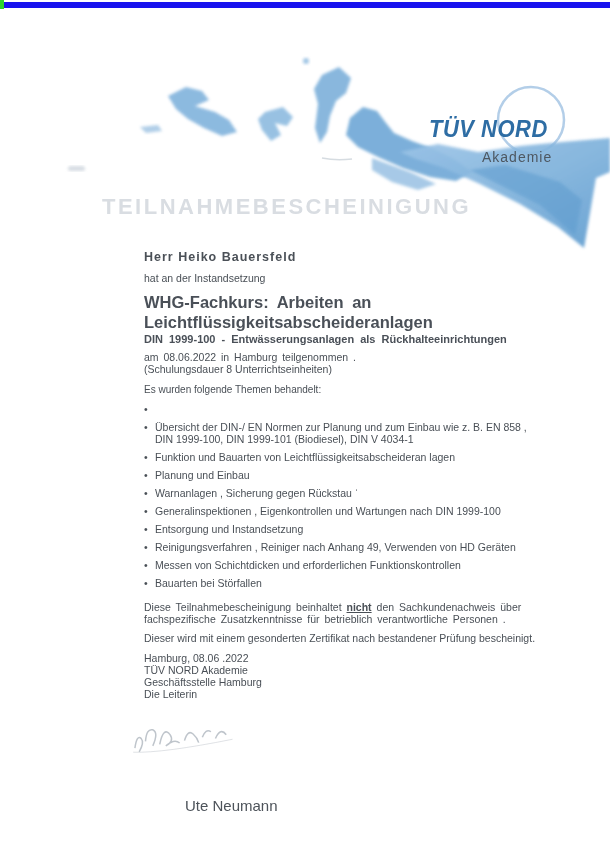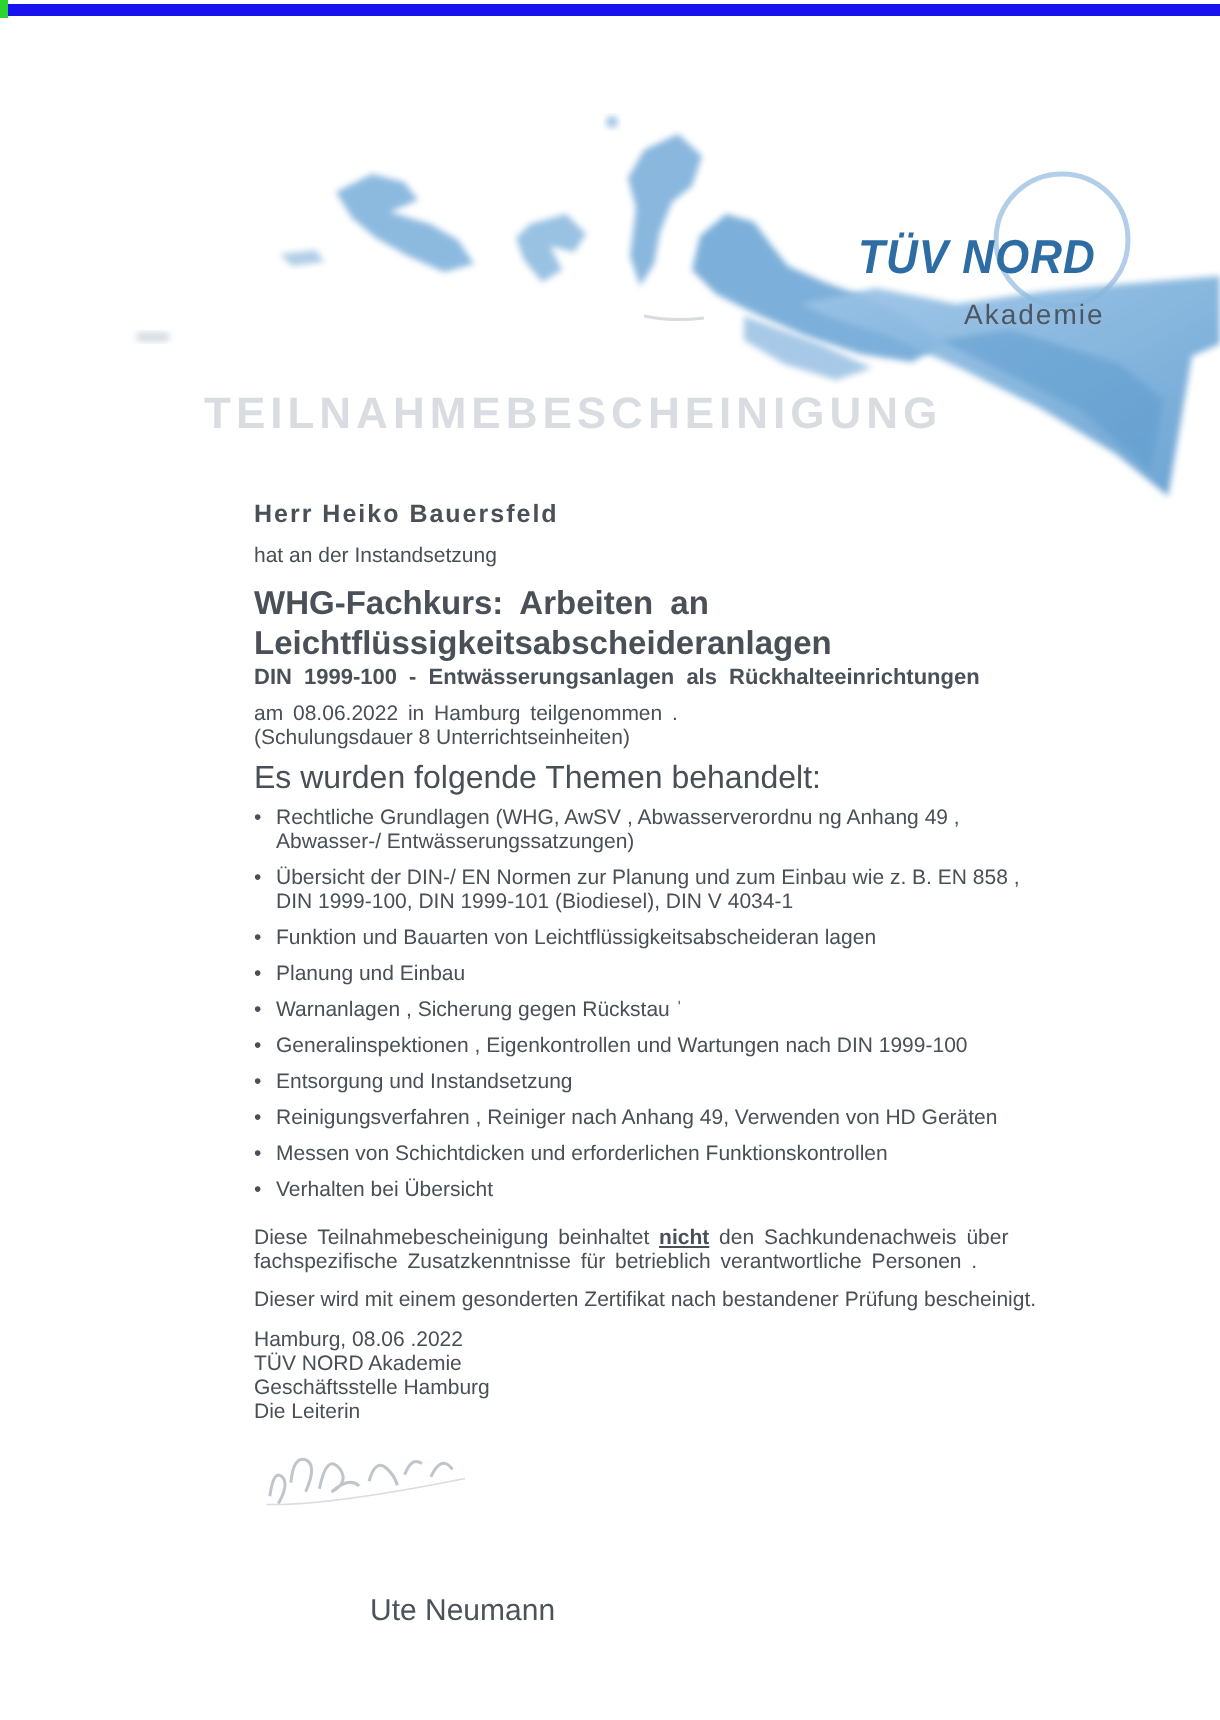--- a/index.html
+++ b/index.html
@@ -29,31 +29,31 @@
     font-size:14px;color:#4d5761;letter-spacing:1px;
     white-space:nowrap;
   }
   .watermark-title{
     position:absolute;left:102px;top:194px;
     font-size:22px;letter-spacing:2.5px;color:#d9dde2;font-weight:bold;
     white-space:nowrap;user-select:none;
   }
 
   
-  .column{position:absolute;left:127px;top:250px;width:462px;}
+  .column{position:absolute;left:144px;top:250px;width:462px;}
   .recipient-name{font-size:12.5px;font-weight:bold;letter-spacing:1px;color:#4a5057;margin-bottom:8px;}
   .intro-line{font-size:10.5px;line-height:12px;margin-bottom:9px;}
   .course-title{
     font-size:16.5px;font-weight:bold;line-height:19.5px;color:#4a5058;
     word-spacing:4px;white-space:pre-line;margin-bottom:1px;
   }
   .course-sub{font-size:11px;font-weight:bold;color:#4a5058;word-spacing:3px;line-height:13px;margin-bottom:5px;}
   .attend-line{font-size:10.5px;line-height:12px;word-spacing:2px;}
   .duration-line{font-size:10.5px;line-height:12px;margin-bottom:9px;}
-  .topics-heading{font-size:16px;line-height:12px;margin-bottom:7px;}
+  .topics-heading{font-size:10px;line-height:12px;margin-bottom:7px;}
 
   .bullet-item{display:flex;margin-bottom:6px;}
   .bullet-dot{width:11px;flex:0 0 11px;font-size:10.5px;line-height:12px;color:#494f56;}
   .bullet-text{font-size:10.5px;line-height:12px;white-space:pre-line;}
 
   .disclaimer{font-size:10.5px;line-height:12px;white-space:pre-line;margin-top:12px;margin-bottom:7px;word-spacing:2px;}
   .disclaimer b{font-weight:bold;text-decoration:underline;}
   .cert-note{font-size:10.5px;line-height:12px;margin-bottom:9px;}
   .closing-block{font-size:10.5px;line-height:11.5px;}
   .closing-block div{margin-bottom:0.5px;}
@@ -116,22 +116,20 @@
 Leichtflüssigkeitsabscheideranlagen</div>
     <div class="course-sub">DIN 1999-100 - Entwässerungsanlagen als Rückhalteeinrichtungen</div>
     <div class="attend-line">am 08.06.2022 in Hamburg teilgenommen .</div>
     <div class="duration-line">(Schulungsdauer  8  Unterrichtseinheiten)</div>
 
     <div class="topics-heading">Es wurden folgende Themen behandelt:</div>
 
     <div>
       <div class="bullet-item">
         <span class="bullet-dot">•</span>
-        <span class="bullet-text">Rechtliche Grundlagen (WHG, AwSV , Abwasserverordnu ng Anhang 49 ,
-Abwasser-/  Entwässerungssatzungen)</span>
       </div>
       <div class="bullet-item">
         <span class="bullet-dot">•</span>
         <span class="bullet-text">Übersicht der DIN-/ EN Normen zur Planung und zum Einbau wie z. B. EN 858 ,
 DIN 1999-100,  DIN 1999-101 (Biodiesel),  DIN V 4034-1</span>
       </div>
       <div class="bullet-item">
         <span class="bullet-dot">•</span>
         <span class="bullet-text">Funktion und Bauarten von Leichtflüssigkeitsabscheideran lagen</span>
       </div>
@@ -154,21 +152,21 @@
       <div class="bullet-item">
         <span class="bullet-dot">•</span>
         <span class="bullet-text">Reinigungsverfahren , Reiniger nach Anhang 49, Verwenden von HD Geräten</span>
       </div>
       <div class="bullet-item">
         <span class="bullet-dot">•</span>
         <span class="bullet-text">Messen von Schichtdicken und erforderlichen Funktionskontrollen</span>
       </div>
       <div class="bullet-item">
         <span class="bullet-dot">•</span>
-        <span class="bullet-text">Verhalten bei Übersicht</span>
+        <span class="bullet-text">Bauarten bei Störfallen</span>
       </div>
     </div>
 
     <div class="disclaimer"><span>Diese Teilnahmebescheinigung  beinhaltet </span><b>nicht</b><span> den Sachkundenachweis  über
 fachspezifische  Zusatzkenntnisse  für  betrieblich  verantwortliche  Personen .</span></div>
 
     <div class="cert-note">Dieser wird mit einem gesonderten Zertifikat nach bestandener Prüfung bescheinigt.</div>
 
     <div class="closing-block">
       <div>Hamburg, 08.06 .2022</div>

